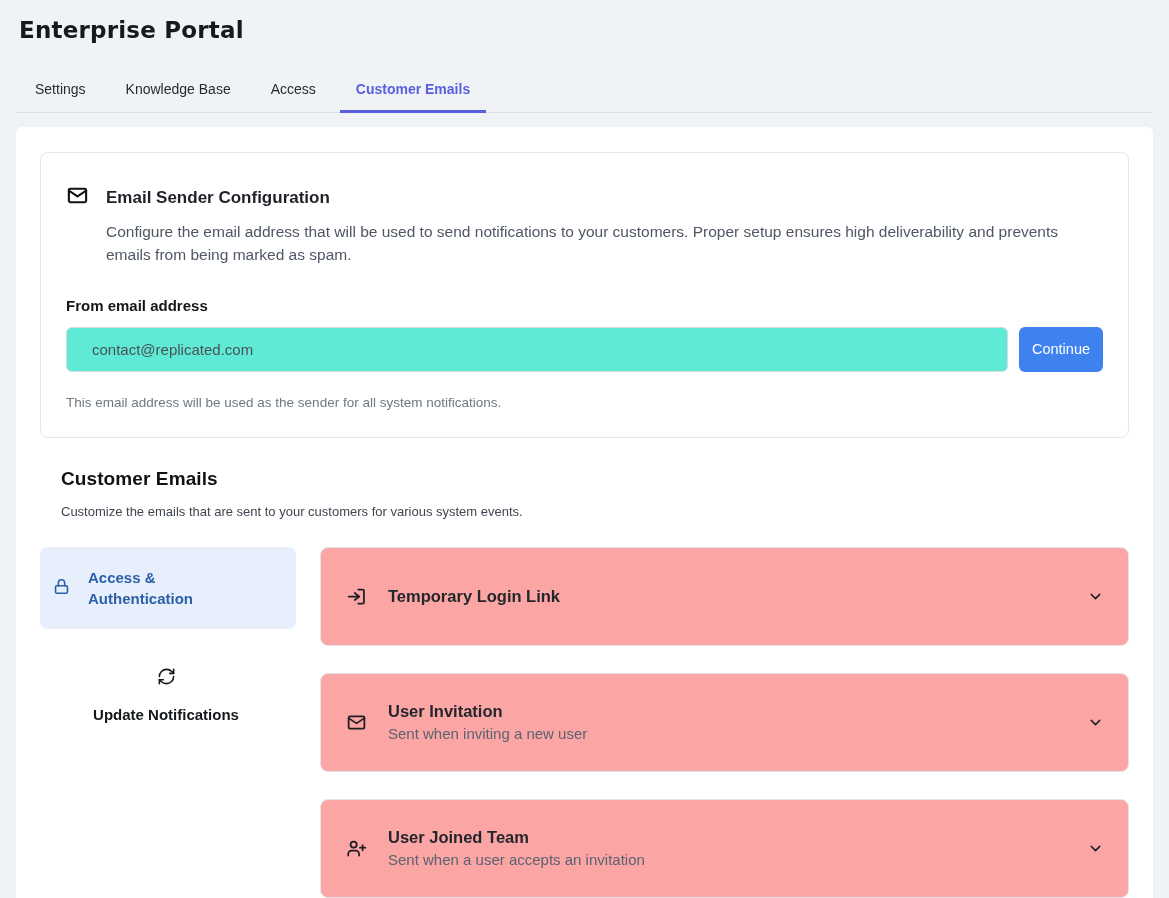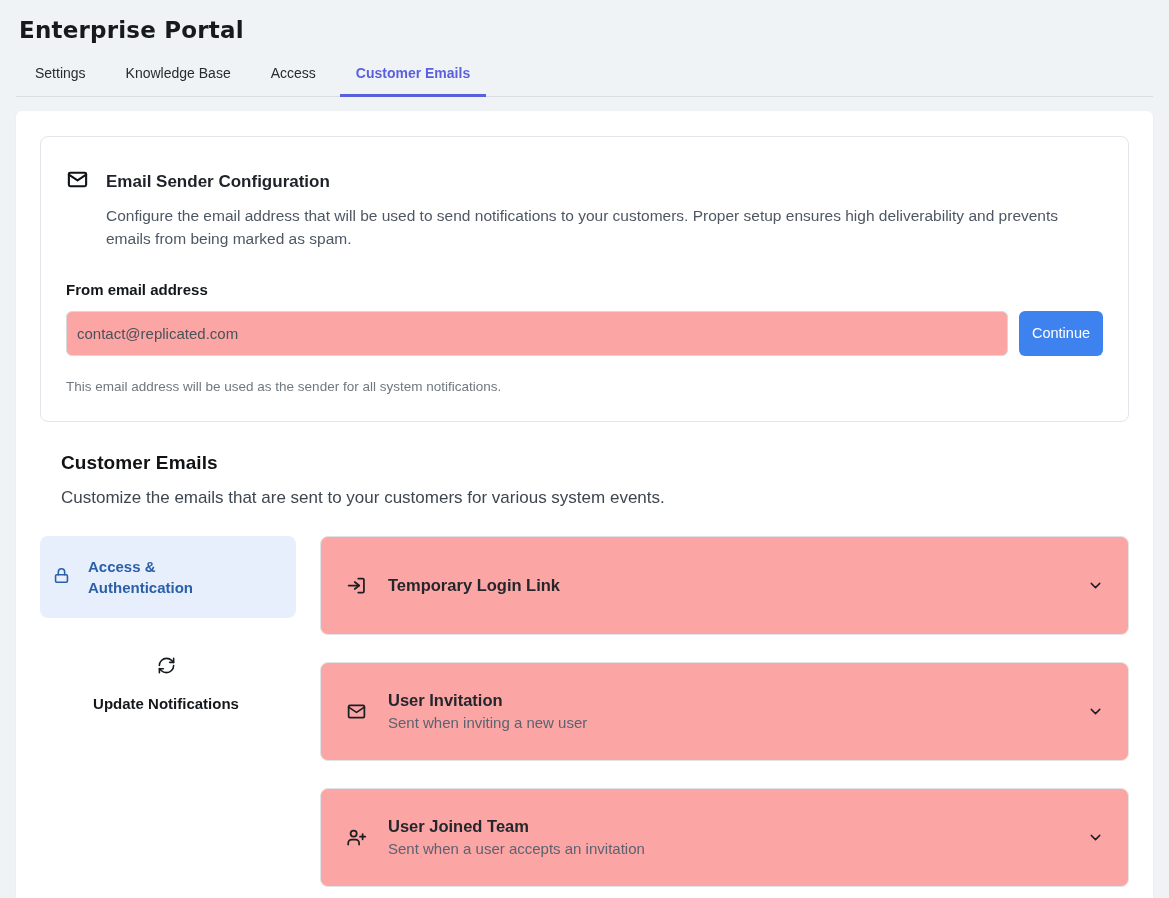--- a/index.html
+++ b/index.html
@@ -16,21 +16,21 @@
     font-family: "DejaVu Sans", "Liberation Sans", sans-serif;
     font-size: 23px;
     font-weight: 700;
     color: #17191c;
     letter-spacing: 0.2px;
   }
   .tabs {
     display: flex;
     align-items: flex-end;
     gap: 8px;
-    margin: 16px 16px 0 16px;
+    margin: 32px 16px 0 16px;
     border-bottom: 1px solid #dadde2;
   }
   .tab {
     position: relative;
     padding: 6px 16px 15px 16px;
     font-size: 14px;
     font-weight: 400;
     color: #272b31;
     cursor: pointer;
     white-space: nowrap;
@@ -68,26 +68,26 @@
     color: #4e5763;
     max-width: 980px;
   }
   .from-label { margin-top: 30px; font-size: 15px; font-weight: 700; color: #14171a; }
   .input-row { display: flex; gap: 11px; margin-top: 13px; align-items: stretch; }
   .email-input {
     flex: 1;
     height: 45px;
     border: 1px solid #d6d9dd;
     border-radius: 6px;
-    padding: 0 10px;
+    padding: 0 25px;
     font-size: 15px;
     color: #4a5158;
     font-family: "Liberation Sans", sans-serif;
     outline: none;
-    background: #fca5a5;
+    background: #5eead4;
   }
   .continue-btn {
     width: 84px;
     height: 45px;
     background: #3e82f0;
     color: #ffffff;
     border: none;
     border-radius: 6px;
     font-size: 14.5px;
     font-family: "Liberation Sans", sans-serif;
@@ -95,21 +95,21 @@
   }
   .helper-text { margin-top: 23px; font-size: 13.5px; color: #70787f; }
   
   .section-title {
     margin: 30px 0 0 21px;
     font-size: 19px;
     font-weight: 700;
     color: #101316;
     letter-spacing: 0.1px;
   }
-  .section-subtitle { margin: 14px 0 0 21px; font-size: 17px; color: #3e4650; }
+  .section-subtitle { margin: 14px 0 0 21px; font-size: 13px; color: #3e4650; }
   .emails-layout { display: flex; gap: 24px; margin-top: 28px; }
   
   .email-sidebar { width: 256px; flex: 0 0 auto; }
   .category-item {
     display: flex;
     align-items: center;
     gap: 17px;
     padding: 14px 16px 14px 12px;
     border-radius: 8px;
     cursor: pointer;

